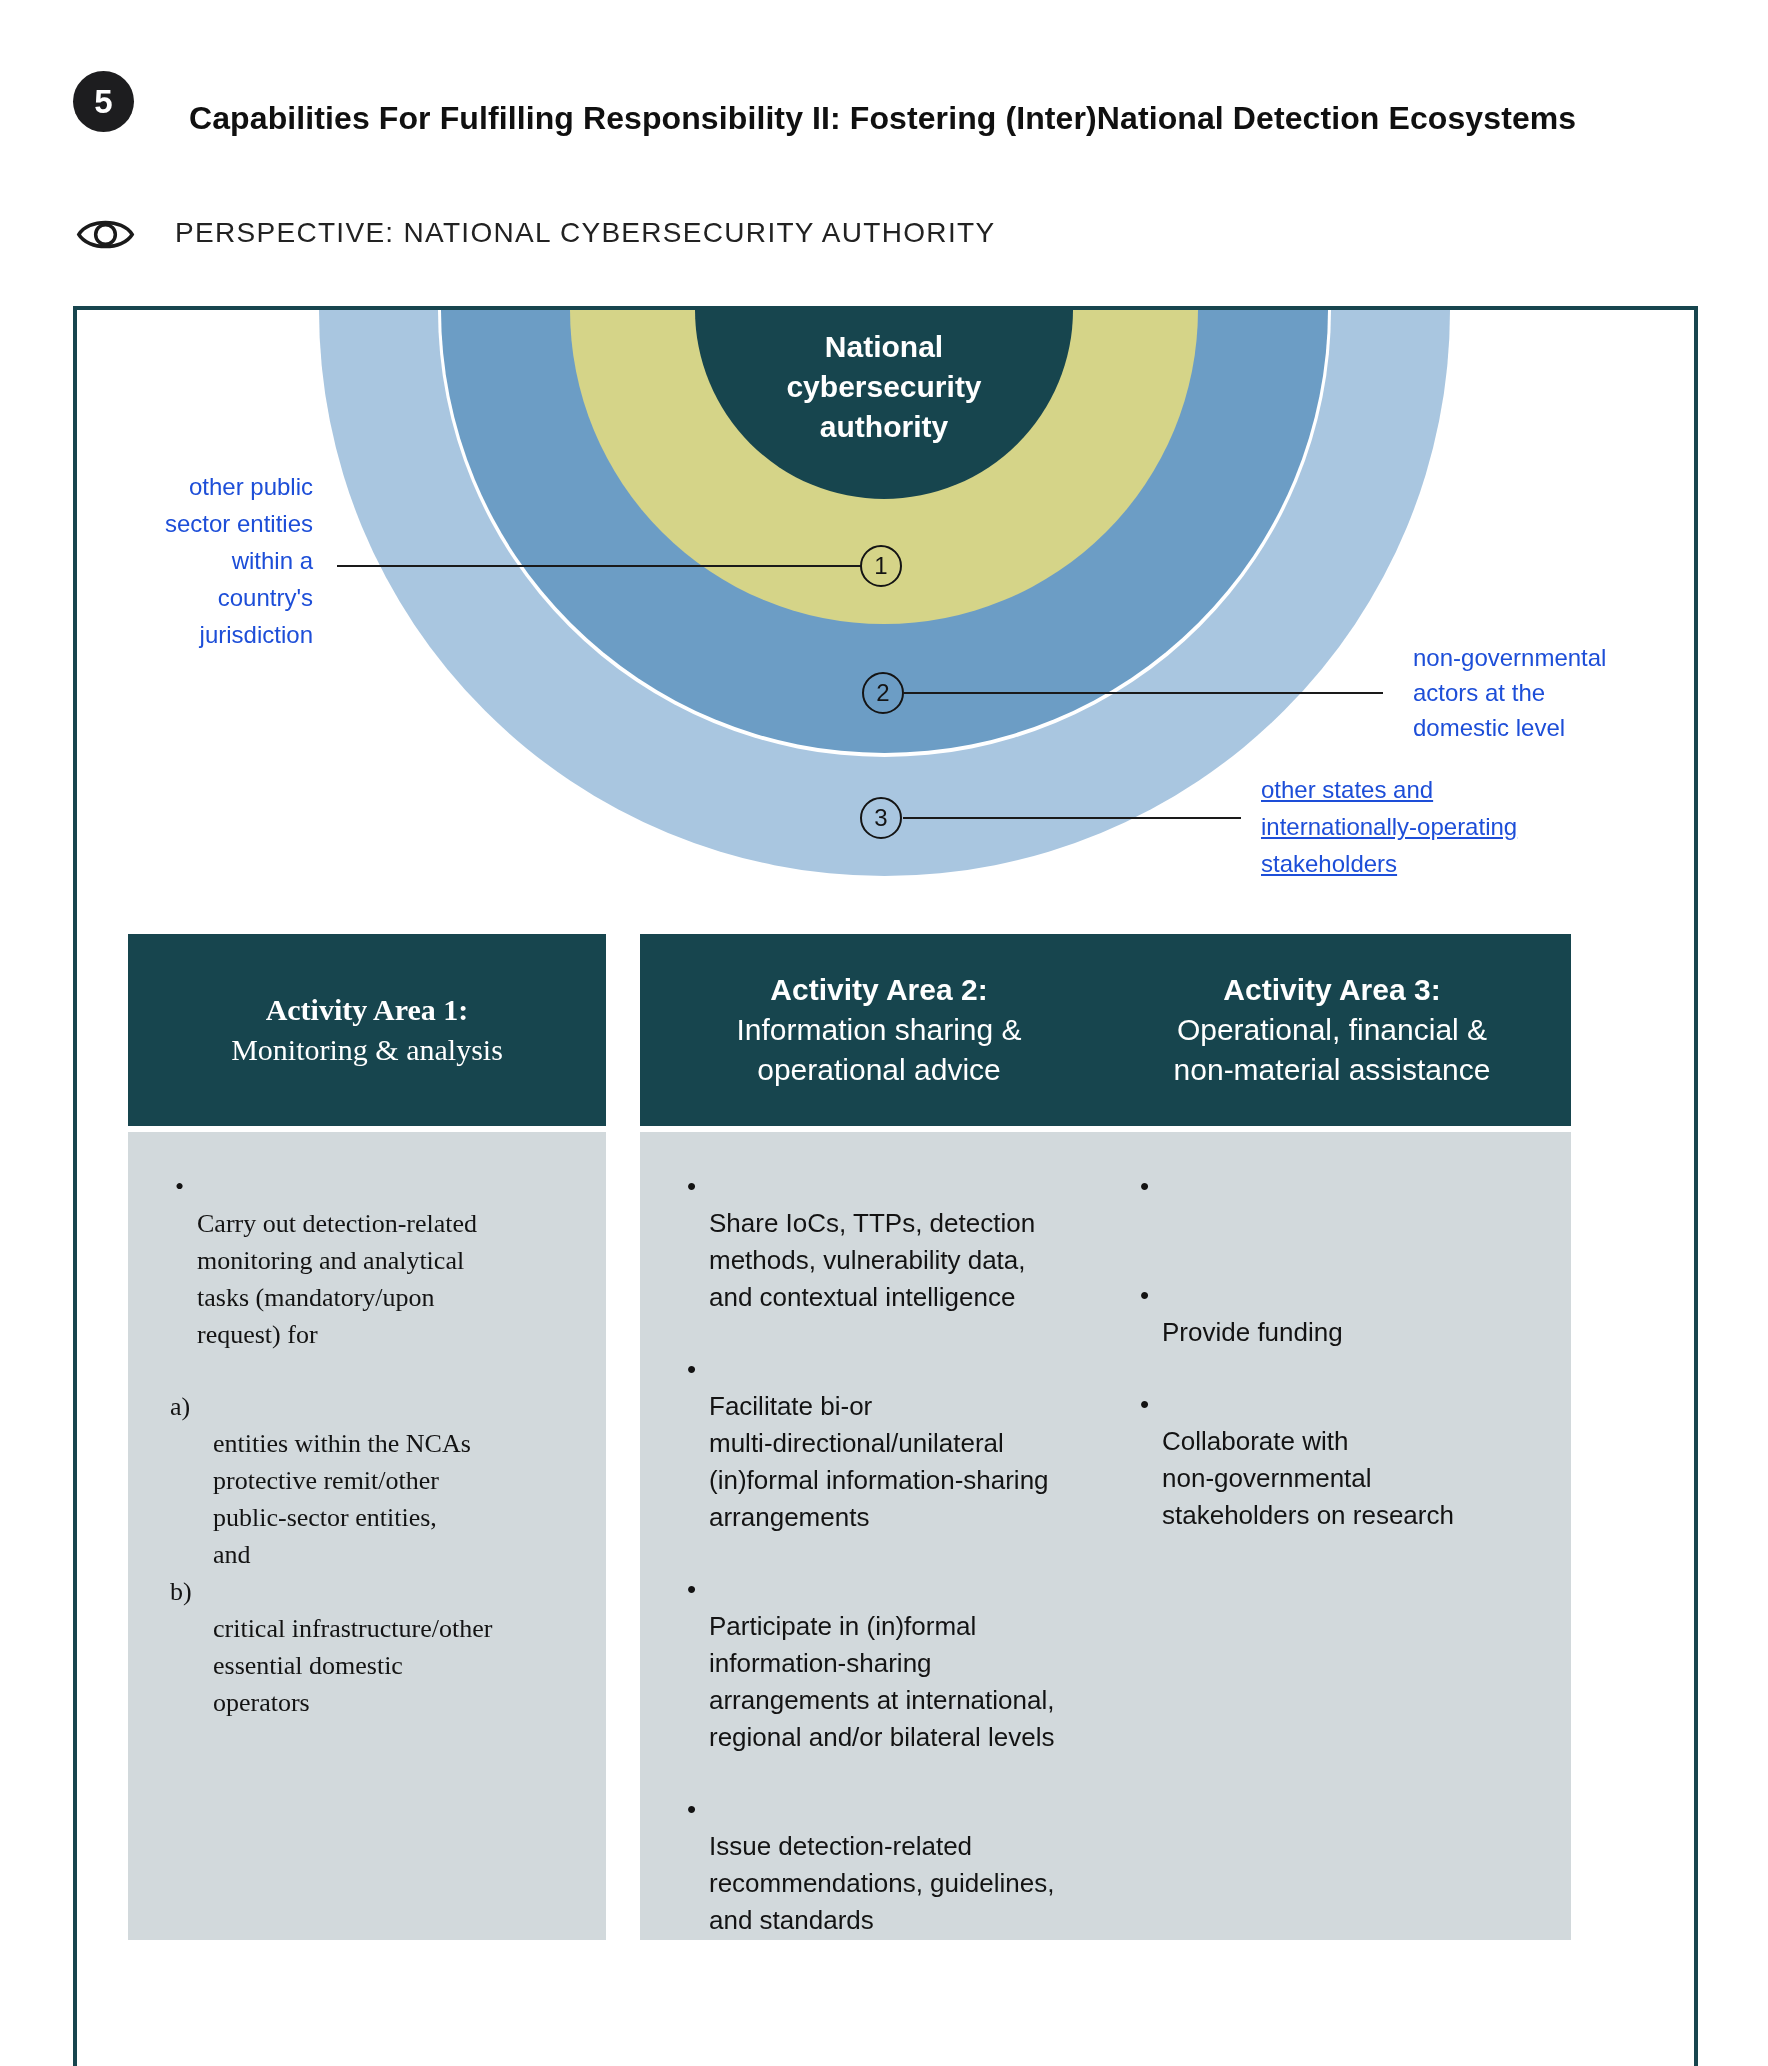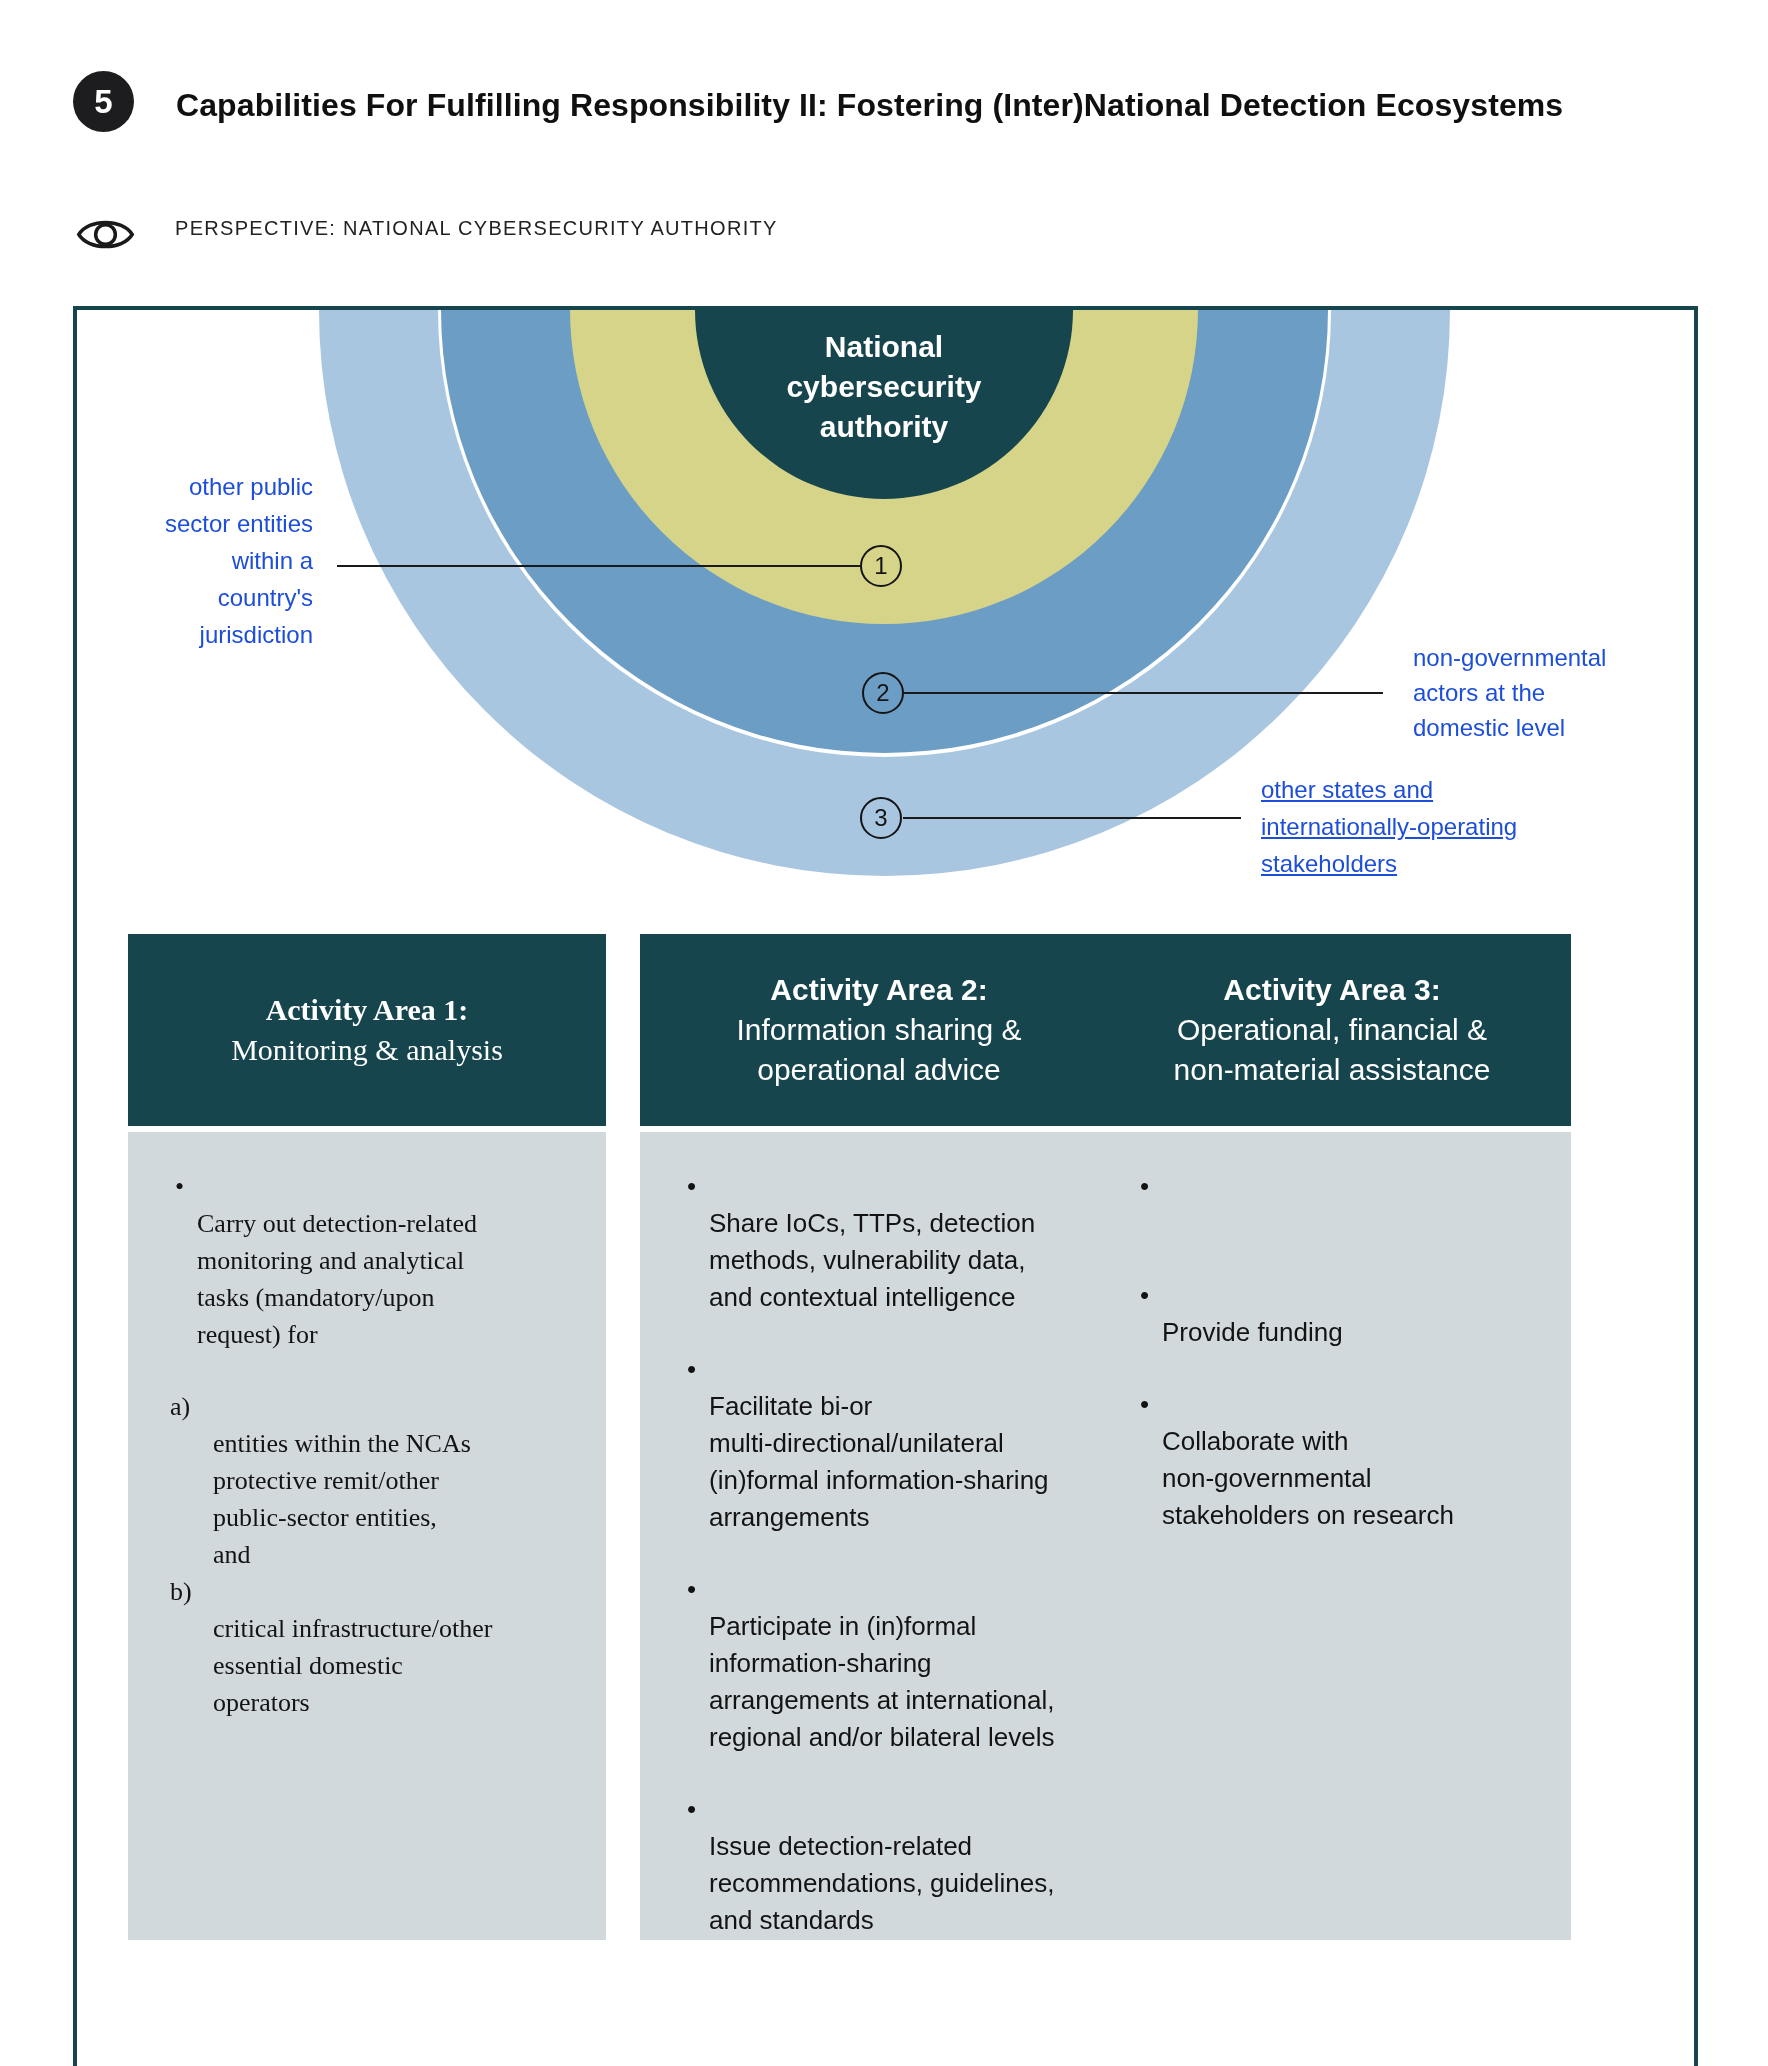--- a/index.html
+++ b/index.html
@@ -7,26 +7,26 @@
     position:relative;width:1769px;height:2066px;background:#ffffff;
     font-family:"Liberation Sans", sans-serif;color:#131313;overflow:hidden;
   }
   
   .step-badge{
     position:absolute;left:73px;top:71px;width:61px;height:61px;border-radius:50%;
     background:#1d1d1f;color:#ffffff;display:flex;align-items:center;justify-content:center;
     font-size:33px;font-weight:700;
   }
   .page-title{
-    position:absolute;left:171px;top:82px;margin:5px;font-size:32px;font-weight:700;
+    position:absolute;left:171px;top:82px;margin:18px;font-size:32px;font-weight:700;
     color:#101010;letter-spacing:0.1px;white-space:nowrap;
   }
   .persp-icon{position:absolute;left:76px;top:211px;}
   .persp-text{
-    position:absolute;left:175px;top:217px;font-size:20px;letter-spacing:1.3px;
+    position:absolute;left:175px;top:217px;font-size:28px;letter-spacing:1.3px;
     color:#222222;white-space:nowrap;
   }
   
   .diagram-box{
     position:absolute;left:73px;top:306px;width:1625px;height:1939px;
     border:4.2px solid #17454E;background:#ffffff;box-sizing:border-box;overflow:hidden;
   }
   .ring{position:absolute;border-radius:50%;}
   .ring-light {width:1131px;height:1131px;left:242px; top:-565px;background:#A9C6E0;}
   .ring-sep   {width:893px;height:893px;left:361px; top:-446px;background:#ffffff;}

